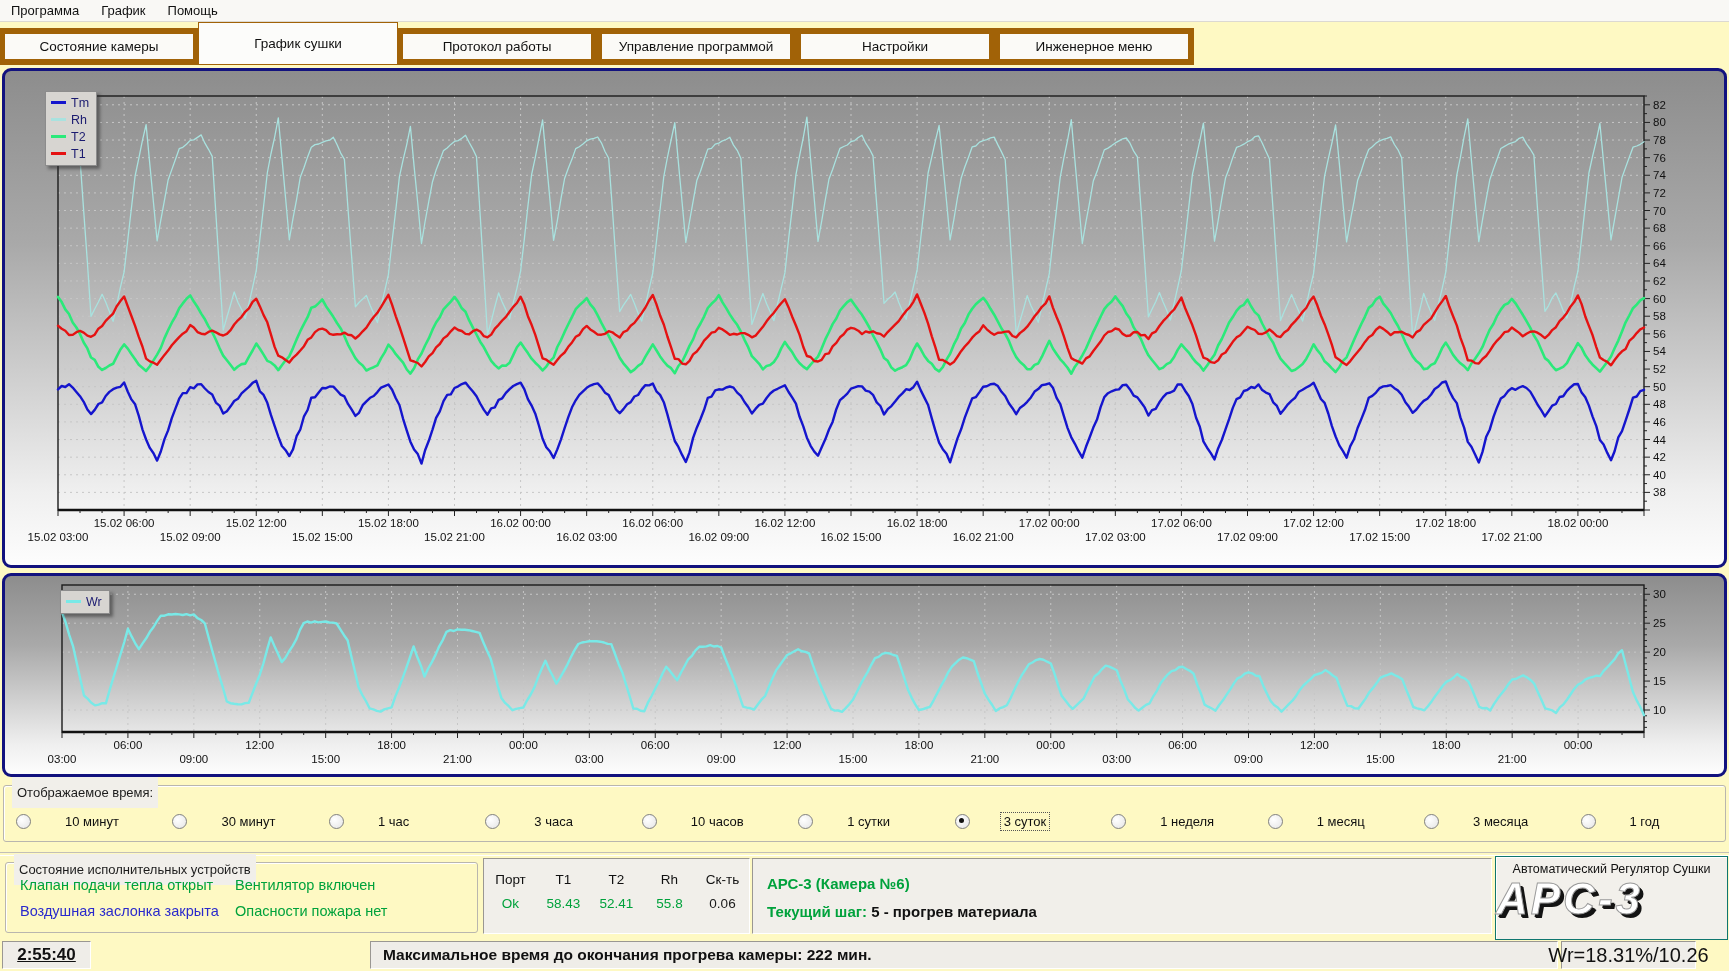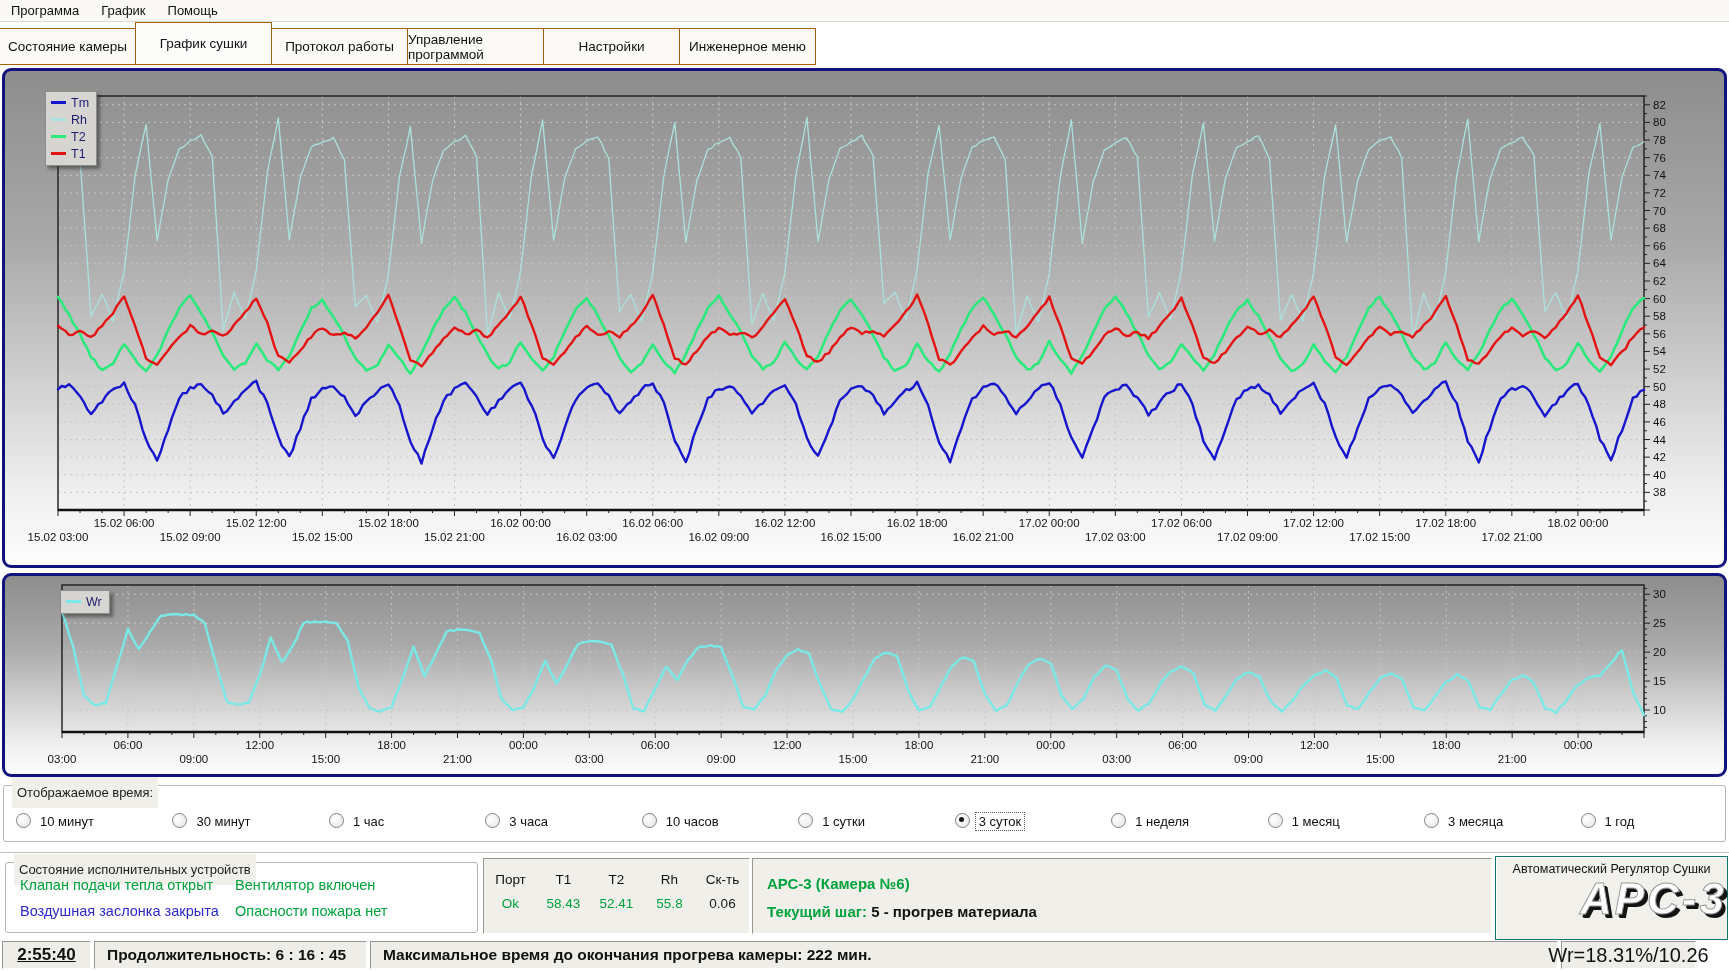--- a/index.html
+++ b/index.html
@@ -1,24 +1,24 @@
 <!DOCTYPE html>
 <html><head>
 <meta charset="utf-8">
 <style>
   html,body{margin:0;padding:0;background:#c9c7c2;}
-  .page{position:relative;width:1729px;height:971px;background:#ffffff;
+  .page{position:relative;width:1729px;height:971px;background:#fef9c3;
         font-family:"Liberation Sans",sans-serif;overflow:hidden;color:#111;}
   
   .menubar{position:absolute;left:0;top:0;width:100%;height:21px;background:#F9F8F5;
            border-bottom:1px solid #DCD9D2;display:flex;align-items:center;}
   .menu-item{font-size:13px;padding:2px 11px;color:#111;cursor:default;}
   
   .tabs{position:absolute;left:0;top:22px;height:43px;display:flex;align-items:flex-end;}
-  .tab{width:137px;height:37px;background:#FBFAF7;border:1px solid #a16207;margin-left:-1px;
+  .tab{width:200px;height:37px;background:#FBFAF7;border:6px solid #a16207;margin-left:-1px;
        display:flex;align-items:center;justify-content:center;font-size:13.5px;box-sizing:border-box;}
   .tab.active{height:43px;background:#FCFCFA;z-index:2;border-width:1px;}
   
   .chart-panel{position:absolute;left:2px;width:1725px;border:3px solid #12127E;border-radius:9px;
                background:linear-gradient(#8D8D8D 0%,#A9A9A9 35%,#CFCFCF 62%,#EFEFEF 85%,#FDFDFD 100%);
                box-sizing:border-box;}
   #main-panel{top:68px;height:500px;}
   #wr-panel{top:573px;height:204px;}
   .chart-svg{position:absolute;left:0;top:0;}
   .legend{position:absolute;background:#D7D5D1;border:1px solid #8C8C8C;
@@ -26,21 +26,21 @@
   .legend-item{display:flex;align-items:center;height:17px;font-size:12.5px;color:#1B1B70;}
   .legend-dash{display:inline-block;width:15px;height:3px;margin-right:5px;}
   #main-legend{left:40px;top:20px;}
   #wr-legend{left:55px;top:14px;}
   
   .group-box{position:absolute;border:1px solid #B9B6AE;border-radius:3px;box-sizing:border-box;
              box-shadow:inset 1px 1px 0 #fff;}
   .group-label{position:absolute;top:-9px;left:8px;background:#F1EFEA;padding:8px 5px;font-size:13px;color:#1c1c1c;}
   #time-group{left:3px;top:785px;width:1723px;height:57px;}
   .radio-row{position:absolute;left:0;top:27px;width:100%;display:flex;}
-  .radio-cell{width:157px;display:flex;align-items:flex-start;padding-left:12px;box-sizing:border-box;cursor:default;}
+  .radio-cell{width:157px;display:flex;align-items:center;padding-left:12px;box-sizing:border-box;cursor:default;gap:25px;}
   .radio{width:13px;height:13px;border-radius:50%;border:1px solid #808080;
          background:radial-gradient(circle at 35% 35%, #ffffff, #e4e4e4);position:relative;flex:none;}
   .radio-cell.selected .radio::after{content:"";position:absolute;left:3px;top:3px;width:5px;height:5px;
          border-radius:50%;background:#111;}
   .radio-label{font-size:13px;margin-left:6px;padding:1px 3px;color:#101010;white-space:nowrap;}
   .radio-cell.selected .radio-label{outline:1px dotted #555;}
   
   .hsep{position:absolute;left:0;top:852px;width:100%;height:2px;border-top:1px solid #C2BFB8;border-bottom:1px solid #FFF;}
   
   #devices-group{left:5px;top:862px;width:473px;height:71px;}
@@ -50,21 +50,21 @@
   #sensor-panel{position:absolute;left:483px;top:858px;width:267px;height:76px;}
   .sensor-grid{display:grid;grid-template-columns:repeat(5,1fr);text-align:center;margin-top:13px;row-gap:9px;}
   .sensor-h{font-size:13.5px;color:#111;}
   .sensor-v{font-size:13.5px;}
   #controller-panel{position:absolute;left:752px;top:858px;width:740px;height:76px;padding-left:12px;}
   .ctrl-title{position:absolute;left:14px;top:16px;font-size:15px;font-weight:bold;}
   .ctrl-step{position:absolute;left:14px;top:44px;font-size:15px;font-weight:bold;}
   #logo-panel{position:absolute;left:1495px;top:856px;width:231px;height:82px;background:#F2F0EB;
               border:1px solid #0f766e;box-shadow:inset 1px 1px 0 #fff;}
   .logo-line1{text-align:center;font-size:12.5px;margin-top:5px;color:#111;}
-  .logo-line2{text-align:right;font-size:44px;font-weight:bold;font-style:italic;color:#fff;
+  .logo-line2{text-align:left;font-size:44px;font-weight:bold;font-style:italic;color:#fff;
               letter-spacing:3px;line-height:46px;text-shadow:3px 3px 0 #141414,4px 4px 0 #141414;
               -webkit-text-stroke:1px #9a9a9a;}
   
   .sbox{position:absolute;top:941px;height:28px;background:#EFEDE8;display:flex;align-items:center;}
   #sb-time{left:2px;width:89px;justify-content:center;font-size:17px;font-weight:bold;text-decoration:underline;}
   #sb-dur{left:94px;width:273px;padding-left:12px;font-size:15.5px;font-weight:bold;}
   #sb-max{left:370px;width:1188px;padding-left:12px;font-size:15.5px;font-weight:bold;}
   #sb-wr{left:1561px;width:135px;justify-content:center;font-size:20px;font-weight:normal;}
 </style>
 </head>
@@ -583,17 +583,16 @@
       <span>5 - прогрев материала</span>
     </div>
   </div>
 
   <div id="logo-panel">
     <div class="logo-line1">Автоматический Регулятор Сушки</div>
     <div class="logo-line2">АРС-3</div>
   </div>
 
   <div class="sbox sunken" id="sb-time">2:55:40</div>
-  <div class="sbox sunken" id="sb-dur">Продолжительность: 6 : 16 : 45</div>
   <div class="sbox sunken" id="sb-max">Максимальное время до окончания прогрева камеры: 222 мин.</div>
   <div class="sbox sunken" id="sb-wr">Wr=18.31%/10.26</div>
 
 </div>
 
 </body></html>

